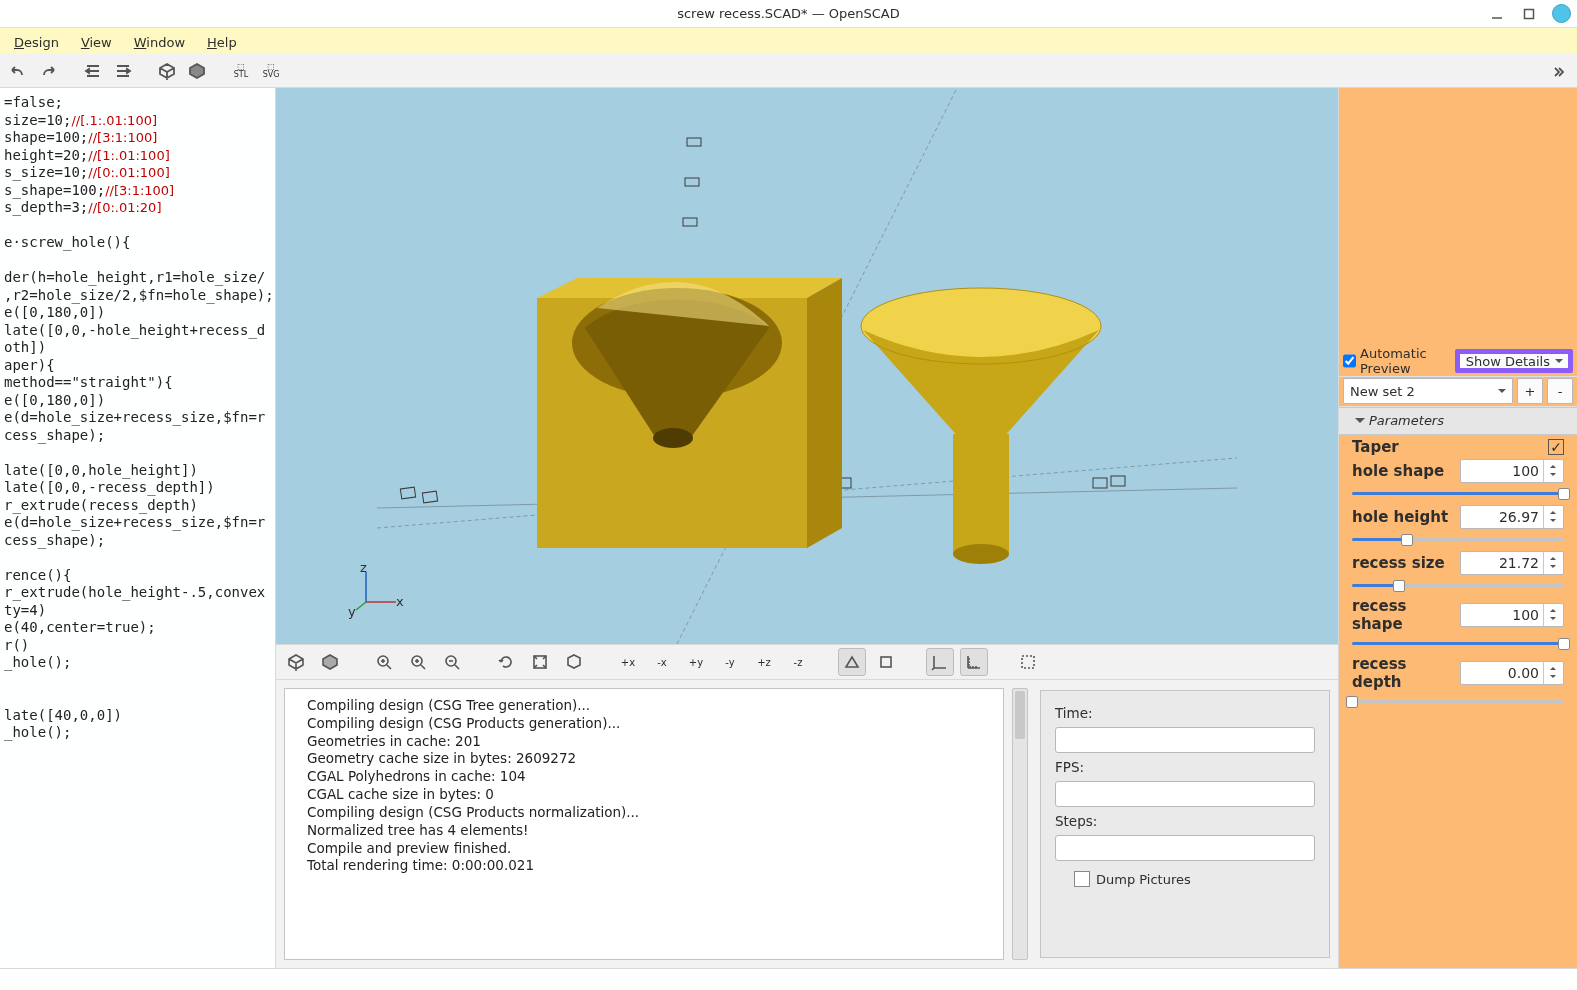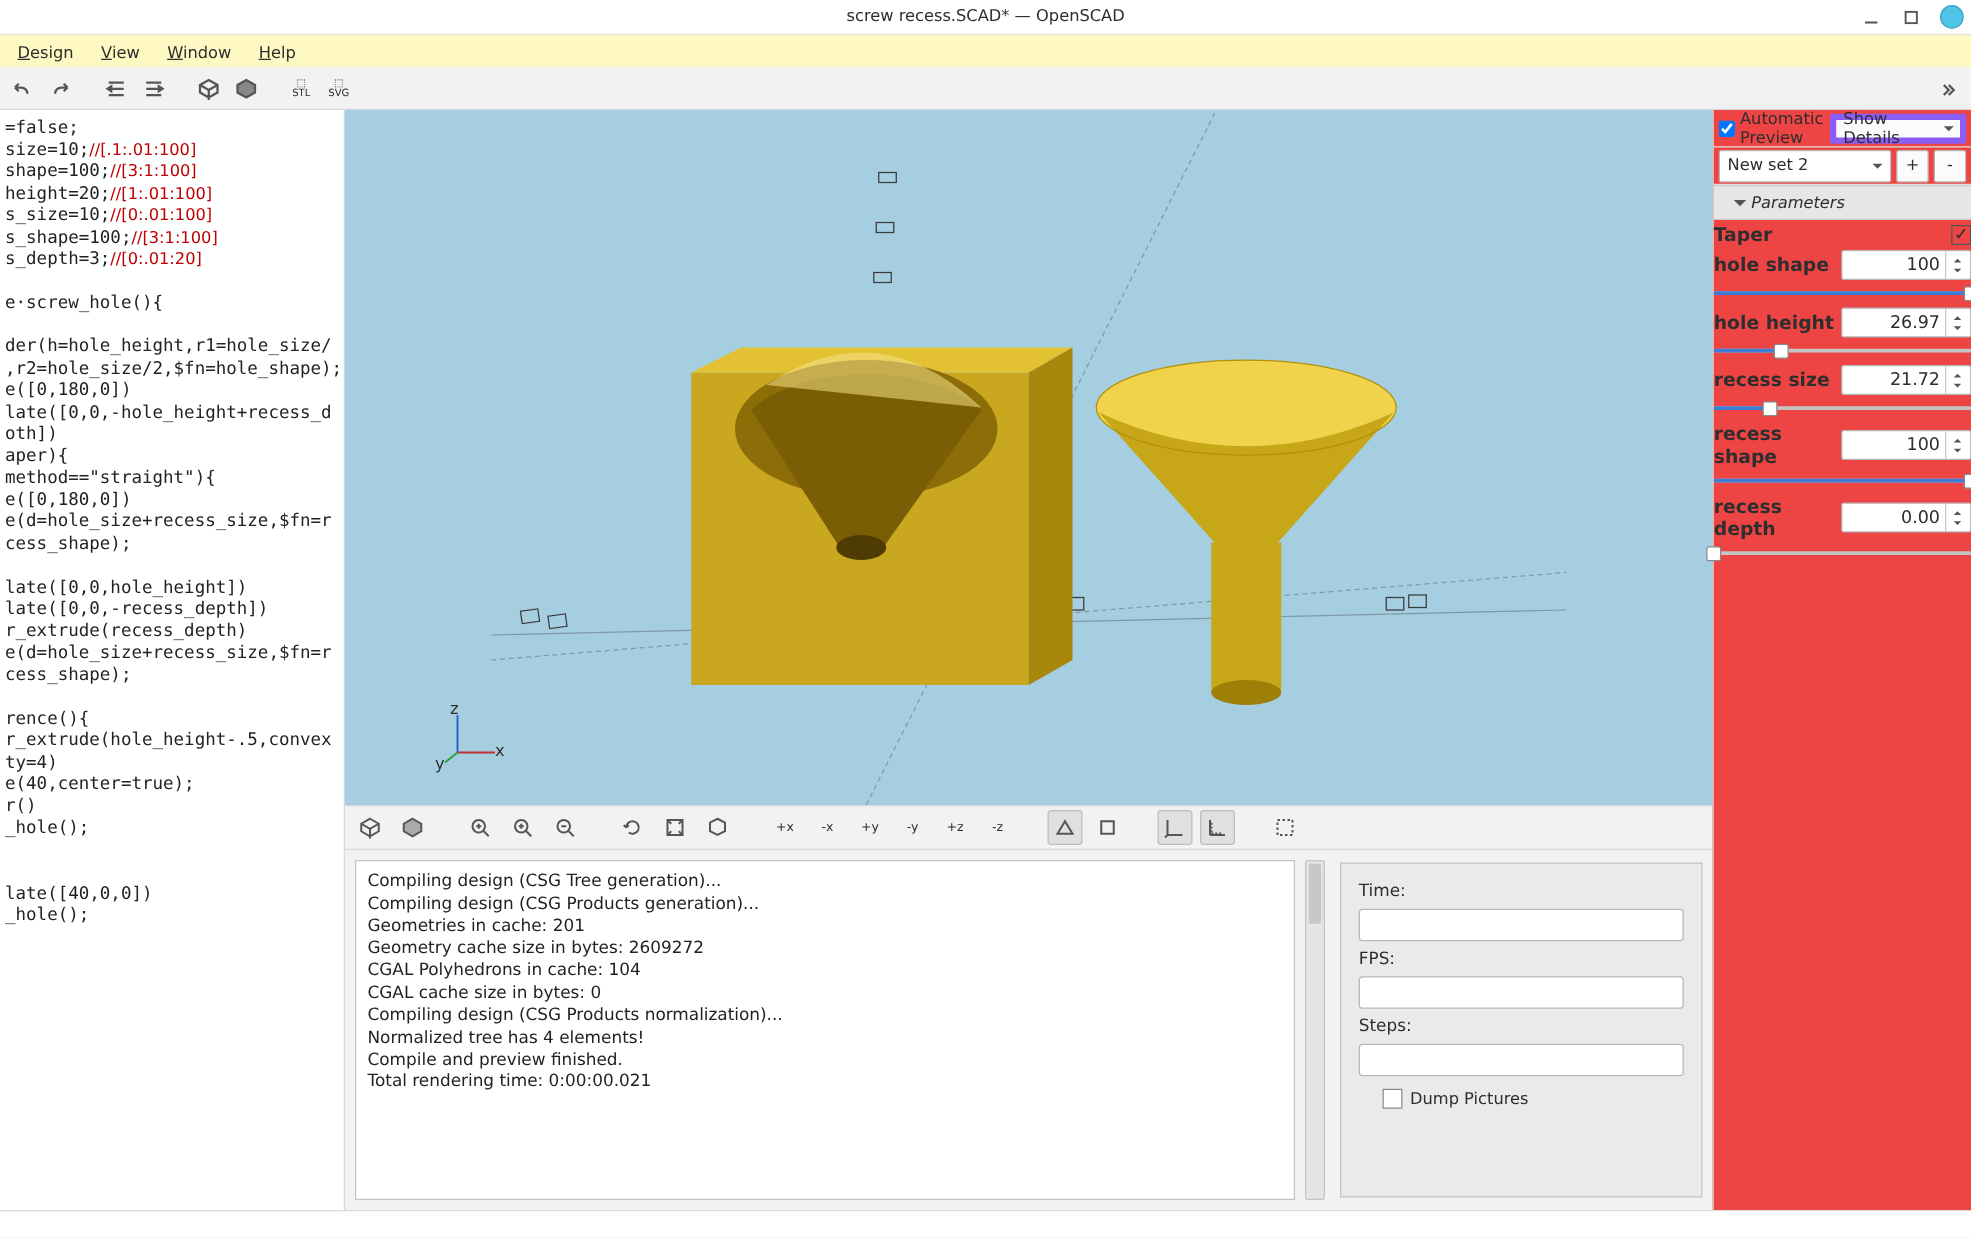--- a/index.html
+++ b/index.html
@@ -31,44 +31,44 @@
   .axes-gizmo { position:absolute; left:78px; bottom:30px; font-size:11px; color:#222;}
   .axes-gizmo svg { display:block; }
 
   .view-toolbar { height: 36px; background: #f2f2f2; padding: 4px 6px; display:flex; gap:6px; align-items:center; border-top:1px solid #d9d9d9; border-bottom:1px solid #d9d9d9;}
   .vbtn { width:28px; height:28px; display:flex; align-items:center; justify-content:center; border:1px solid transparent; border-radius:3px;}
   .vbtn.active { background:#e0e0e0; border:1px solid #bdbdbd;}
   .vbtn svg { stroke:#555; fill:none; stroke-width:1.6;}
   .vsep { width:14px; }
 
   .botrow { flex:1; display:flex; gap:0; }
-  .console { flex:1; margin:8px; border:1px solid #c4c4c4; background:#fff; padding:8px 9px; font-size:13.5px; line-height:1.32; color:#222; white-space:pre-line;}
+  .console { flex:1; margin:8px; border:1px solid #c4c4c4; background:#fff; padding:8px 22px; font-size:13.5px; line-height:1.32; color:#222; white-space:pre-line;}
   .render-panel { width:306px; padding:10px 8px; display:flex; flex-direction:column; gap:4px;}
   .render-box { flex:1; border:1px solid #c4c4c4; background:#eaeaea; padding:14px 14px 8px; display:flex; flex-direction:column; gap:6px;}
   .render-box label { font-size:13.5px; }
   .rinp { height:26px; border:1px solid #b8b8b8; background:#fff; border-radius:3px; }
   .dump { display:flex; align-items:center; gap:6px; margin-top:4px;margin-left:19px;}
   .dump .box { width:16px; height:16px; border:1px solid #888; background:#fff;}
   .vscroll { width:16px; background:#e4e4e4; margin:8px 4px 8px 0; border:1px solid #c4c4c4; border-radius:2px; position:relative;}
   .vscroll .thumb{ position:absolute; top:2px; left:2px; right:2px; height:48px; background:#c8c8c8; border-radius:2px;}
 
-  .rightcol { width: 207px; background: #ef4444; border-left:1px solid #d9d9d9; display:flex; flex-direction:column;}
+  .rightcol { width: 239px; background: #fdba74; border-left:1px solid #d9d9d9; display:flex; flex-direction:column;justify-content:center;}
   .cust-top { height:30px; display:flex; align-items:center; padding:0 4px; gap:4px; border-bottom:1px solid #e0e0e0;}
   .cust-top input[type=checkbox]{ width:14px; height:14px;}
   .cust-top .cb { display:flex; align-items:center; gap:4px; flex:1;}
   .showdet { height:24px; border:5px solid #8b5cf6; background:#fbfbfb; padding:0 18px 0 6px; position:relative; border-radius:2px; display:flex; align-items:center; }
   .showdet::after{ content:""; position:absolute; right:5px; top:50%; margin-top:-2px; border:4px solid transparent; border-top-color:#555;}
   .setrow { height:30px; display:flex; align-items:center; padding:0 4px; gap:4px; border-bottom:1px solid #e0e0e0;}
   .combo { flex:1; height:26px; border:1px solid #b8b8b8; background:#fff; padding:0 20px 0 6px; position:relative; display:flex; align-items:center; border-radius:2px;}
   .combo::after{ content:""; position:absolute; right:6px; top:50%; margin-top:-2px; border:4px solid transparent; border-top-color:#555;}
   .sqbtn { width:26px; height:26px; border:1px solid #b8b8b8; background:#fbfbfb; display:flex; align-items:center; justify-content:center; border-radius:2px;}
 
   .grouphdr { height:28px; display:flex; align-items:center; padding:0 16px; gap:4px; background:#e6e6e6; border:1px solid #c9c9c9; border-left:none; border-right:none; font-size:15px;font-style:italic;}
   .grouphdr .tri { border:5px solid transparent; border-top-color:#555; margin-top:5px;}
-  .param { padding:3px 0 0;}
+  .param { padding:3px 13px 0;}
   .param .prow { display:flex; align-items:center; gap:4px;}
   .param .plabel { flex:1; font-weight:bold; font-size:15px;}
   .spin { width:104px; height:24px; border:1px solid #b8b8b8; background:#fff; display:flex; align-items:center; border-radius:2px;}
   .spin input { border:none; width:82px; text-align:right; padding:0 4px; font-size:14px; outline:none; background:transparent;}
   .spin .arrs { width:18px; height:100%; border-left:1px solid #c8c8c8; display:flex; flex-direction:column;}
   .spin .arrs div{ flex:1; display:flex; align-items:center; justify-content:center;}
   .spin .arrs div::before{ content:""; border:3px solid transparent;}
   .spin .arrs .up::before{ border-bottom-color:#555;}
   .spin .arrs .dn::before{ border-top-color:#555;}
   .pcb { width:16px; height:16px; border:1px solid #555; display:flex; align-items:center; justify-content:center;}

